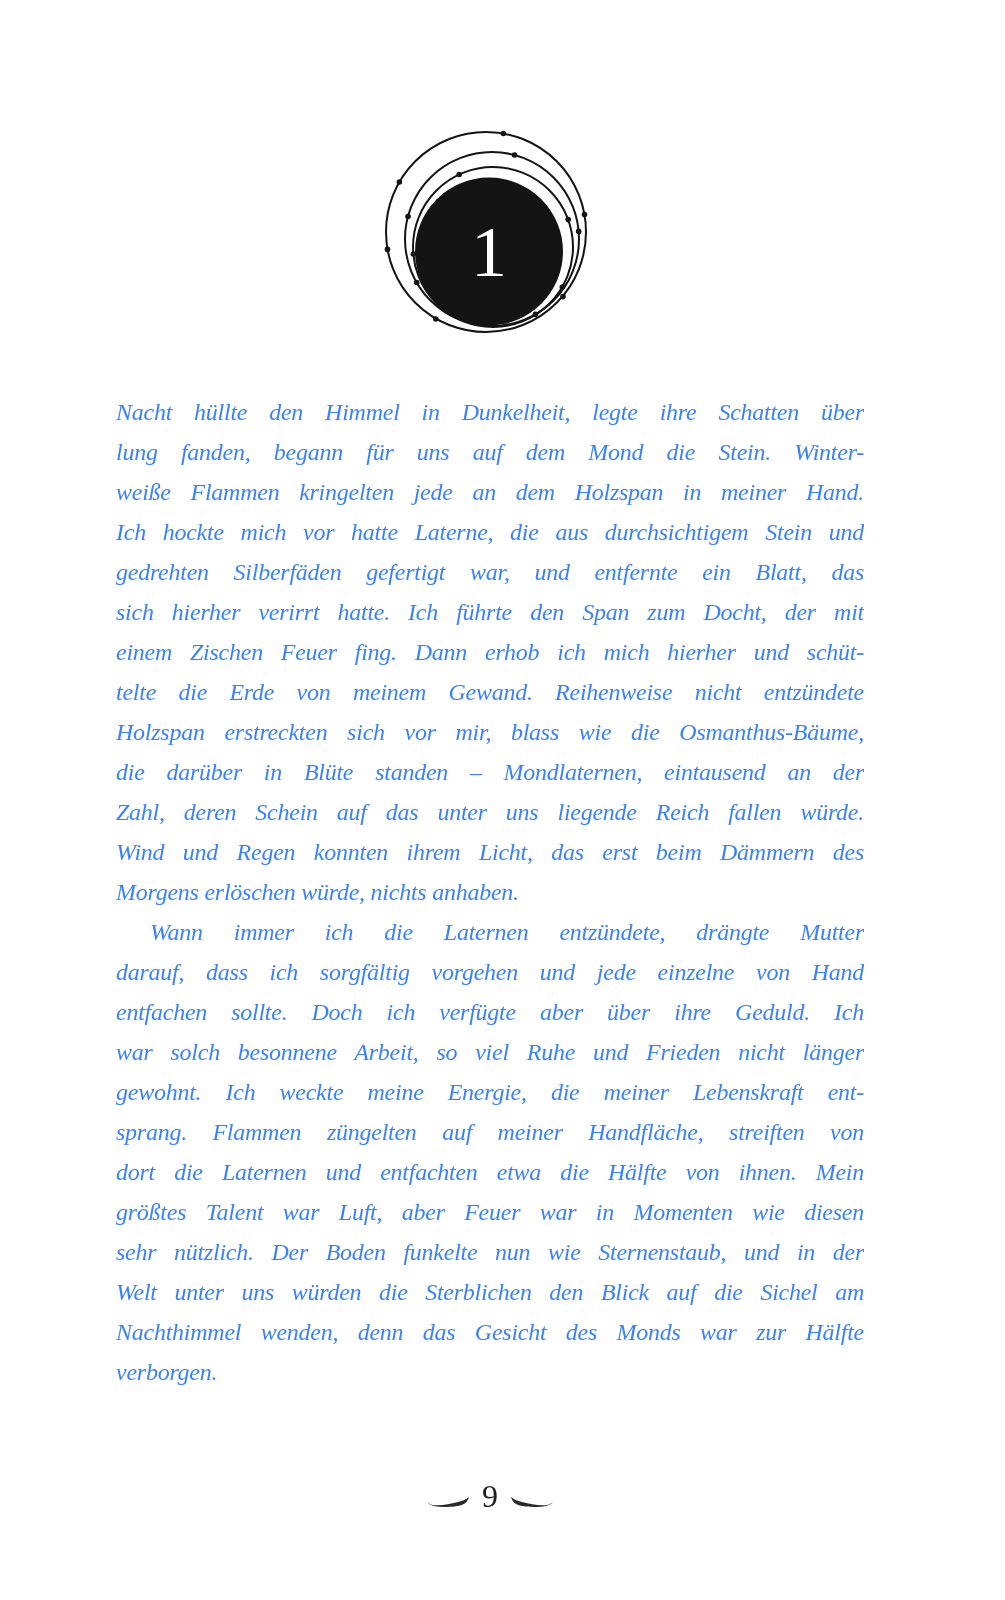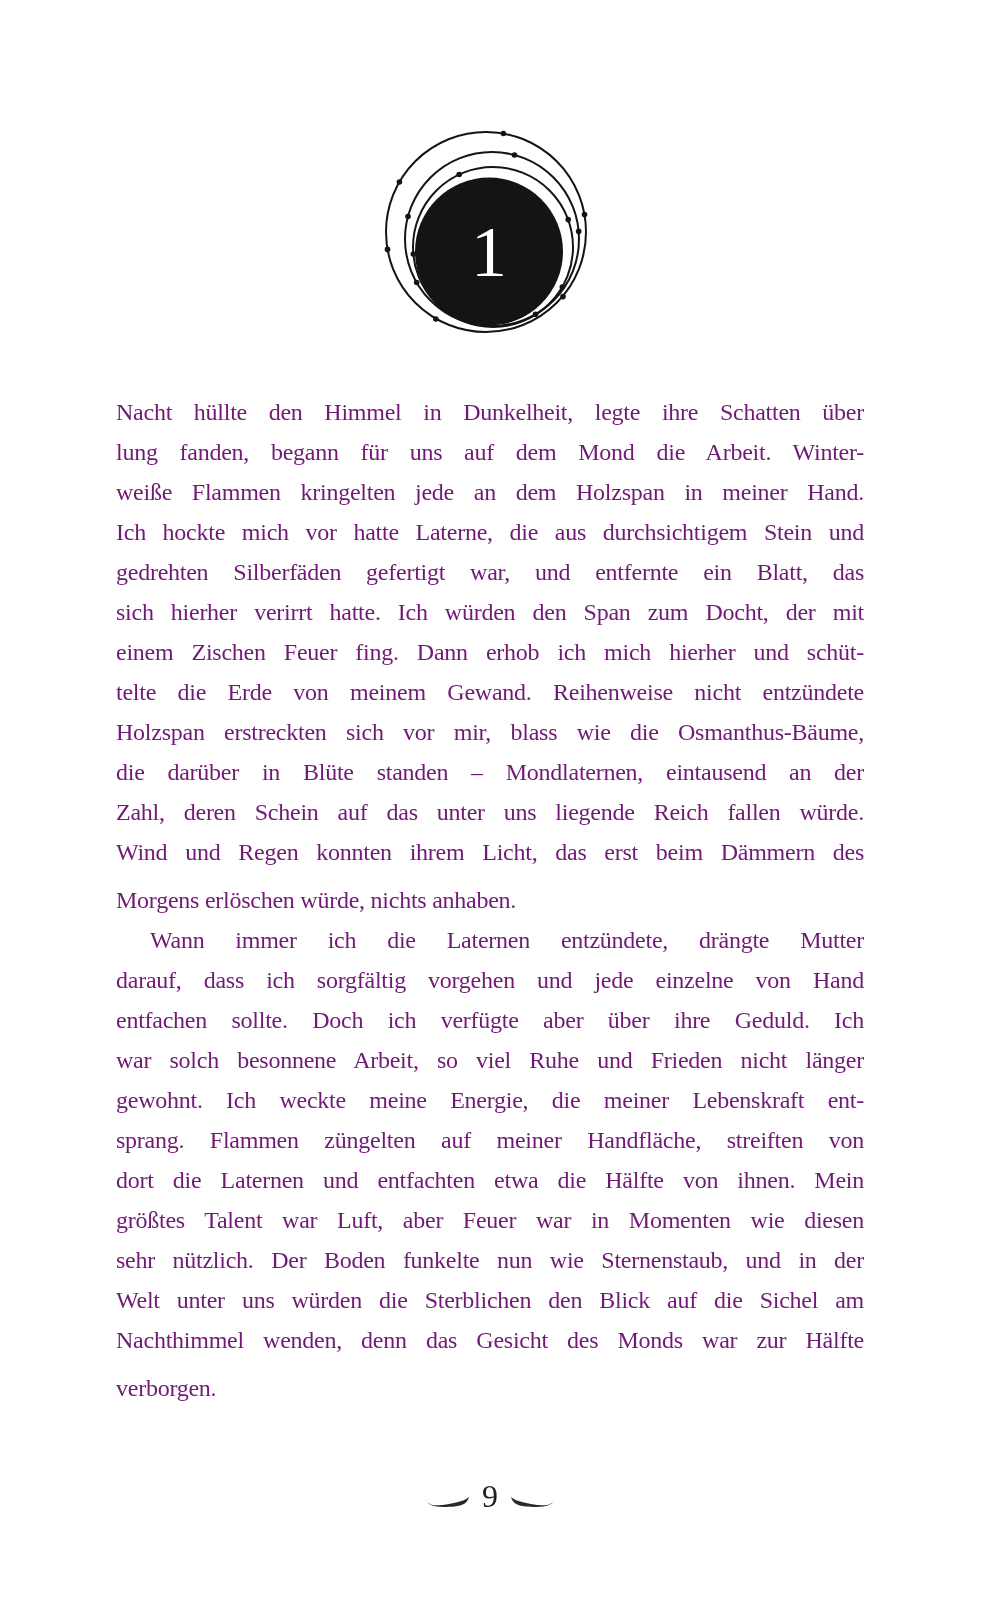--- a/index.html
+++ b/index.html
@@ -21,33 +21,34 @@
     height: 214px;
   }
   .ornament svg { display: block; width: 100%; height: 100%; }
 
   
   .text-block {
     position: absolute;
     left: 116px;
     top: 392px;
     width: 748px;
-    color: #701a75;
+    color: #3b82f6;
     font-size: 24px;
     line-height: 40px;
     letter-spacing: -0.25px;
+    font-style: italic;
   }
   .line {
     height: 40px;
     overflow: hidden;
     text-align: justify;
     text-align-last: justify;
     white-space: normal;
   }
-  .line.para-last { text-align-last: left; margin-top: 8px; }
+  .line.para-last { text-align-last: left; }
   .line.indent { text-indent: 34px; }
 
   
   .footer {
     position: absolute;
     left: 116px;
     top: 1480px;
     width: 748px;
     display: flex;
     align-items: center;
@@ -95,25 +96,25 @@
         <circle cx="32.3" cy="128" r="2.8"></circle>
         <circle cx="181.3" cy="161" r="2.8"></circle>
       </g>
       <circle cx="108" cy="125.5" r="74" fill="#141414"></circle>
       <text x="108" y="150" text-anchor="middle" font-size="72" font-family="Liberation Serif, serif" fill="#ffffff">1</text>
     </svg>
   </div>
 
   <div class="text-block">
       <div class="line">Nacht hüllte den Himmel in Dunkelheit, legte ihre Schatten über</div>
-      <div class="line">lung fanden, begann für uns auf dem Mond die Arbeit. Winter-</div>
+      <div class="line">lung fanden, begann für uns auf dem Mond die Stein. Winter-</div>
       <div class="line">weiße Flammen kringelten jede an dem Holzspan in meiner Hand.</div>
       <div class="line">Ich hockte mich vor hatte Laterne, die aus durchsichtigem Stein und</div>
       <div class="line">gedrehten Silberfäden gefertigt war, und entfernte ein Blatt, das</div>
-      <div class="line">sich hierher verirrt hatte. Ich würden den Span zum Docht, der mit</div>
+      <div class="line">sich hierher verirrt hatte. Ich führte den Span zum Docht, der mit</div>
       <div class="line">einem Zischen Feuer fing. Dann erhob ich mich hierher und schüt-</div>
       <div class="line">telte die Erde von meinem Gewand. Reihenweise nicht entzündete</div>
       <div class="line">Holzspan erstreckten sich vor mir, blass wie die Osmanthus-Bäume,</div>
       <div class="line">die darüber in Blüte standen – Mondlaternen, eintausend an der</div>
       <div class="line">Zahl, deren Schein auf das unter uns liegende Reich fallen würde.</div>
       <div class="line">Wind und Regen konnten ihrem Licht, das erst beim Dämmern des</div>
       <div class="line para-last">Morgens erlöschen würde, nichts anhaben.</div>
       <div class="line indent">Wann immer ich die Laternen entzündete, drängte Mutter</div>
       <div class="line">darauf, dass ich sorgfältig vorgehen und jede einzelne von Hand</div>
       <div class="line">entfachen sollte. Doch ich verfügte aber über ihre Geduld. Ich</div>

